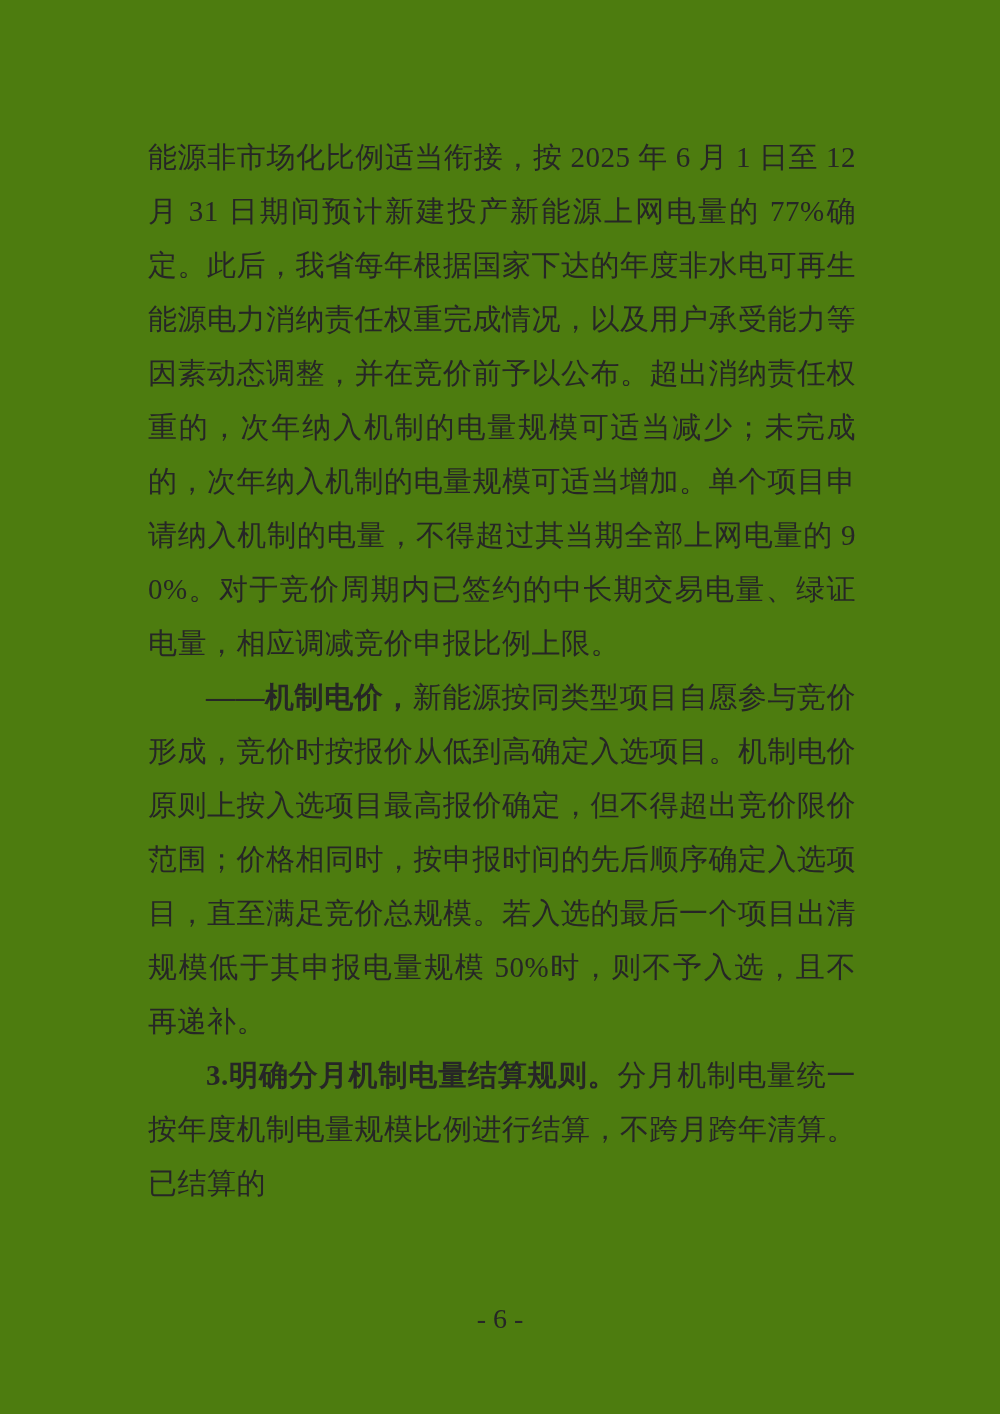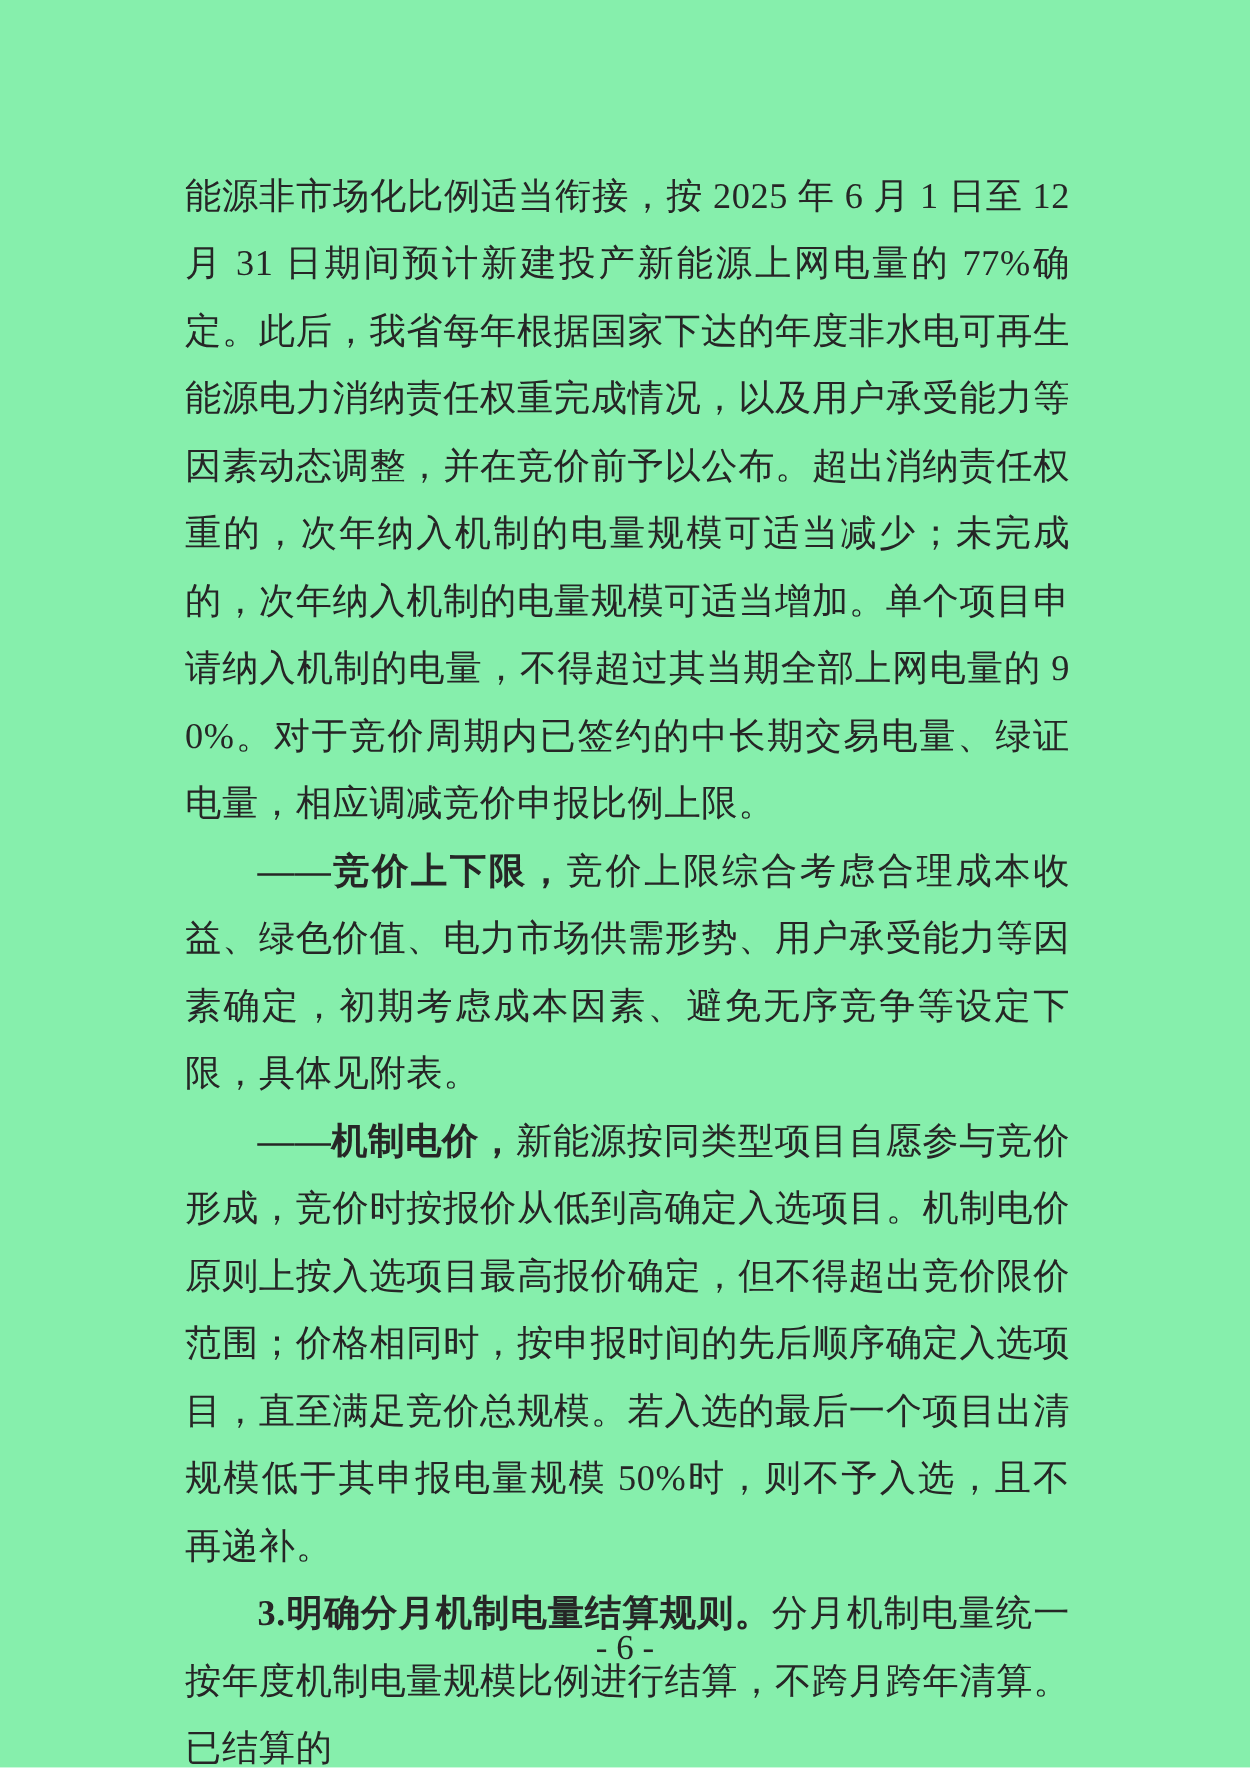--- a/index.html
+++ b/index.html
@@ -5,21 +5,21 @@
   html, body {
     margin: 0;
     padding: 0;
     background: #ffffff;
   }
   .page {
     position: relative;
     width: 1000px;
     height: 1414px;
     margin: 0 auto;
-    background: #86efac;
+    background: #4d7c0f;
     overflow: hidden;
     font-family: "Liberation Serif", "DejaVu Serif", serif;
     color: #262626;
   }
   .content {
     position: absolute;
     top: 130px;
     left: 148px;
     width: 708px;
   }
@@ -51,21 +51,20 @@
   }
 </style>
 </head>
 <body>
 
 <div class="page">
   <div class="content">
 
     <p class="no-indent"><span class="lead"></span><span>能源非市场化比例适当衔接，按 2025 年 6 月 1 日至 12 月 31 日期间预计新建投产新能源上网电量的 77%确定。此后，我省每年根据国家下达的年度非水电可再生能源电力消纳责任权重完成情况，以及用户承受能力等因素动态调整，并在竞价前予以公布。超出消纳责任权重的，次年纳入机制的电量规模可适当减少；未完成的，次年纳入机制的电量规模可适当增加。单个项目申请纳入机制的电量，不得超过其当期全部上网电量的 90%。对于竞价周期内已签约的中长期交易电量、绿证电量，相应调减竞价申报比例上限。</span></p>
 
-    <p><span class="lead">——竞价上下限，</span><span>竞价上限综合考虑合理成本收益、绿色价值、电力市场供需形势、用户承受能力等因素确定，初期考虑成本因素、避免无序竞争等设定下限，具体见附表。</span></p>
 
     <p><span class="lead">——机制电价，</span><span>新能源按同类型项目自愿参与竞价形成，竞价时按报价从低到高确定入选项目。机制电价原则上按入选项目最高报价确定，但不得超出竞价限价范围；价格相同时，按申报时间的先后顺序确定入选项目，直至满足竞价总规模。若入选的最后一个项目出清规模低于其申报电量规模 50%时，则不予入选，且不再递补。</span></p>
 
 
     <p><span class="lead">3.明确分月机制电量结算规则。</span><span>分月机制电量统一按年度机制电量规模比例进行结算，不跨月跨年清算。已结算的</span></p>
 
   </div>
 
   <div class="page-footer">- 6 -</div>
 </div>

